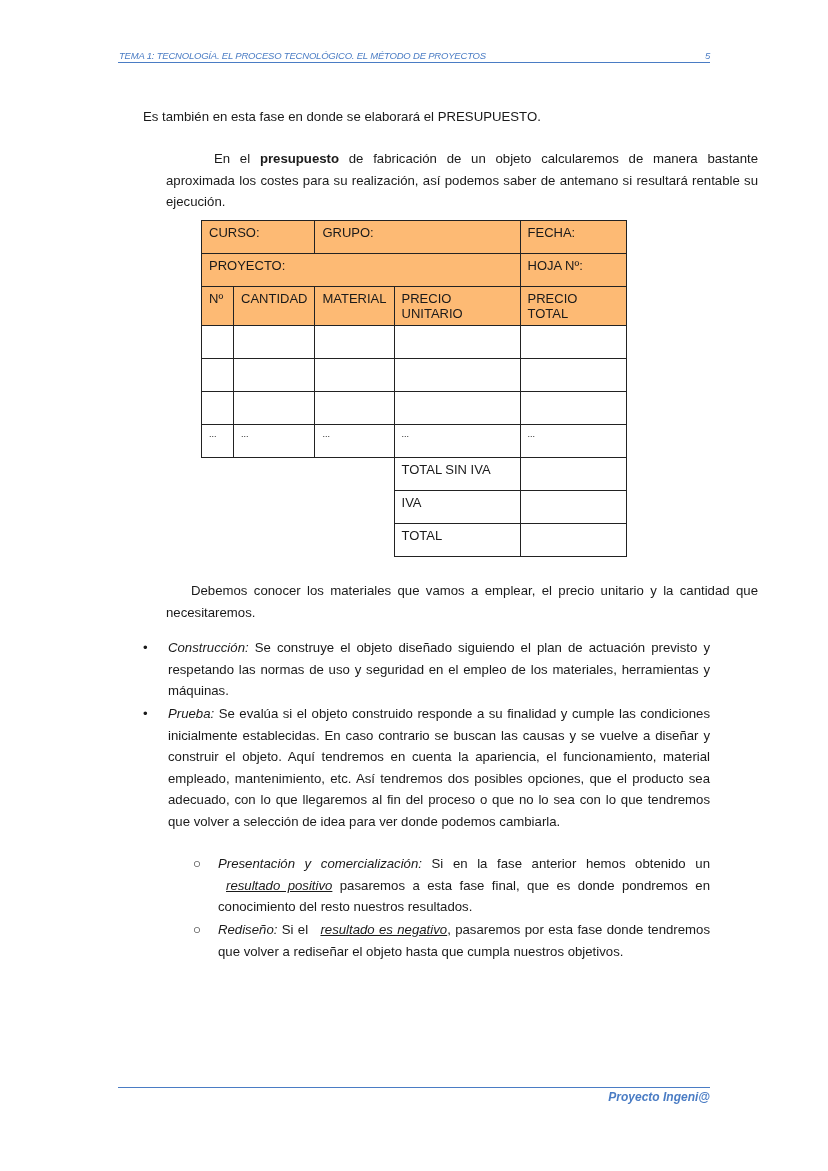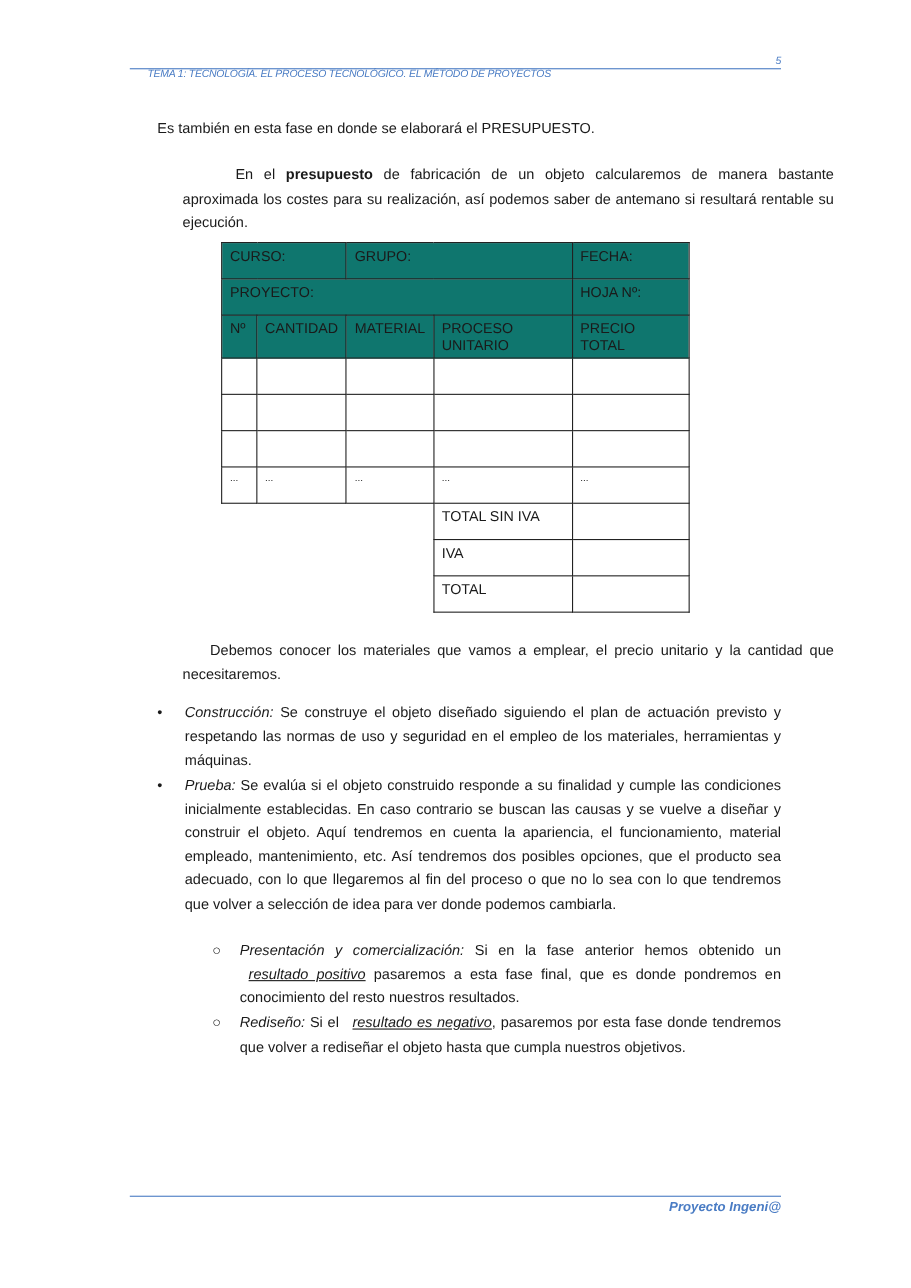--- a/index.html
+++ b/index.html
@@ -1,28 +1,28 @@
 <!DOCTYPE html>
 <html><head>
 <meta charset="utf-8">
 <style>
   html, body { margin:0; padding:0; background:#ffffff; }
   body { width:828px; height:1171px; position:relative; overflow:hidden;
          font-family:"Liberation Sans", sans-serif; color:#1a1a1a; }
   .header { position:absolute; left:118px; top:50px; width:592px; height:12px;
             border-bottom:1px solid #4a7cc4; font-size:9.5px; font-style:italic;
             color:#4a7cc4; letter-spacing:-0.2px; }
-  .header .title { position:absolute; left:16px; top:0; text-decoration:none;margin-top:12px; }
+  .header .title { position:absolute; left:1px; top:0; text-decoration:none; }
   .header .pnum { position:absolute; right:0; top:0; }
   .p { position:absolute; left:118px; width:592px; font-size:13.2px; line-height:21.5px; }
   .justify { text-align:justify;margin-left:48px; }
   table.budget { position:absolute; left:201px; top:220px; border-collapse:collapse;
                  font-size:13px; }
   table.budget td { border:1.5px solid #222; padding:4px 7px; vertical-align:top; height:24px; }
-  .hdr { background:#0f766e; }
+  .hdr { background:#fdba74; }
   .noborder { border:none !important; }
   .dots { font-size:9px; }
   .bullet { position:absolute; font-size:13.2px; line-height:21.5px; }
   .bullet .mark { position:absolute; left:0; top:0; }
   .bullet .txt { position:absolute; text-align:justify; }
   b.it { font-style:italic; font-weight:normal; }
   .ul { text-decoration:underline; font-style:italic;margin-left:8px; }
   .footer-line { position:absolute; left:118px; top:1087px; width:592px; border-top:1px solid #4a7cc4; }
   .footer { position:absolute; right:118px; top:1090px; font-size:12px; font-style:italic;
             font-weight:bold; color:#4a7cc4; }
@@ -54,21 +54,21 @@
     <td>FECHA:</td>
   </tr>
   <tr class="hdr">
     <td colspan="4">PROYECTO:</td>
     <td>HOJA Nº:</td>
   </tr>
   <tr class="hdr">
     <td>Nº</td>
     <td>CANTIDAD</td>
     <td>MATERIAL</td>
-    <td>PROCESO UNITARIO</td>
+    <td>PRECIO UNITARIO</td>
     <td>PRECIO TOTAL</td>
   </tr>
   <tr>
         <td></td>
         <td></td>
         <td></td>
         <td></td>
         <td></td>
       </tr>
   <tr>

